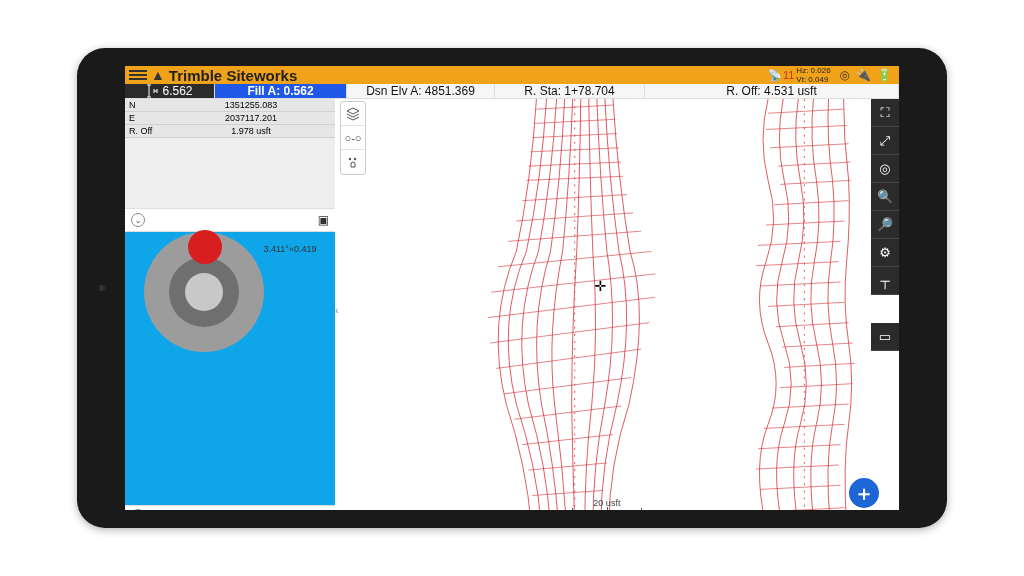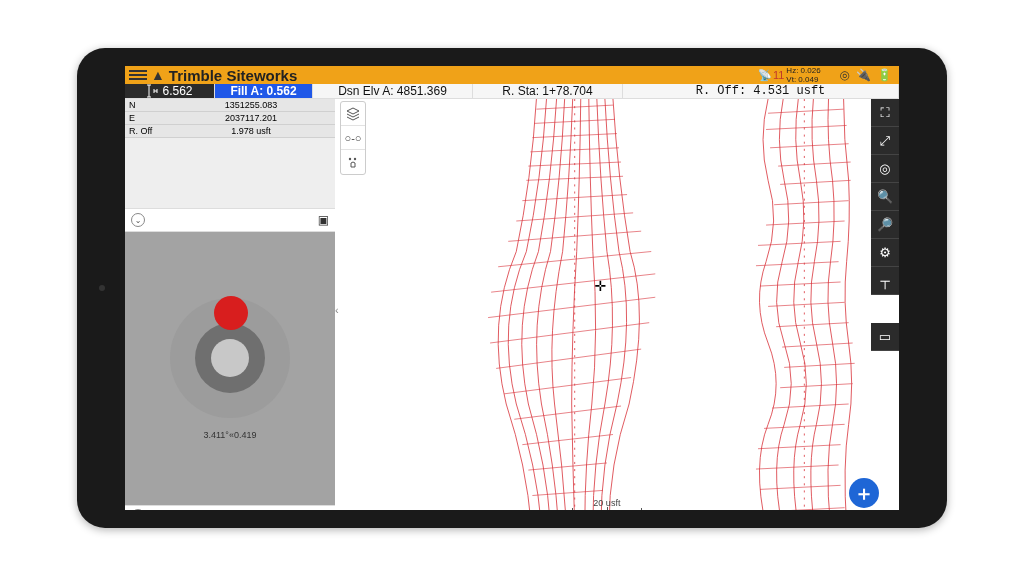--- a/index.html
+++ b/index.html
@@ -44,55 +44,55 @@
     display:flex;
     align-items:center;
     padding: 0 4px;
   }
   .hamburger { width:18px; display:flex; flex-direction:column; gap:2px; cursor:pointer;}
   .hamburger span { height:2px; background:#333; }
   .logo-tri { margin:0 4px; font-size:14px; color:#333; }
   .app-title { font-weight:700; font-size:15px; color:#222; }
   .header-spacer { flex:1; }
   .gnss-ico { font-size:11px; color:#c0392b; margin-right:2px; display:flex; align-items:center; gap:1px;}
-  .hzvt { font-size:8px; color:#222; line-height:9px; margin-right:16px; }
+  .hzvt { font-size:8px; color:#222; line-height:9px; margin-right:6px; }
   .orbit-ico, .plug-ico, .bat-ico { font-size:12px; color:#333; margin:0 3px;}
   
   .infobar {
     display:flex;
     height:28px;
     background:#f6f6f6;
     border-bottom:1px solid #ddd;
   }
   .cell {
     border-right:1px solid #ddd;
     display:flex; align-items:center; justify-content:center;
     font-size:12px; color:#111;
     padding:0 6px;
   }
   .cell-dark { background:#2b2b2b; color:#fff; }
   .cell-blue { background:#2058e8; color:#fff; font-weight:600; }
-  .cell-last,.cell-wide { flex:1;font-family:Liberation Mono, monospace; }
+  .cell-last,.cell-wide { flex:1; }
   .ht-ico { display:inline-flex; align-items:center; margin-right:4px; }
   
   .body-row { flex:1; display:flex; overflow:hidden; }
   .left-col { width:210px; display:flex; flex-direction:column; }
   .data-grid {
     font-size:9px;
     background:#e6e6e6;
   }
   .data-grid .row { display:flex; border-bottom:1px solid #d0d0d0; padding:1px 4px; }
   .data-grid .row.hl { background:#2058e8; color:#fff; }
   .data-grid .k { flex:0 0 42px; }
   .data-grid .v { flex:1; text-align:center; }
   .data-grid .filler { height:70px; background:#eee; }
   .left-mid { display:flex; align-items:center; justify-content:space-between; padding:4px 6px; background:#fff; border-top:1px solid #ddd; border-bottom:1px solid #ddd;}
   .chev { width:14px; height:14px; border:1px solid #888; border-radius:50%; display:flex; align-items:center; justify-content:center; font-size:8px; color:#555;}
   .sq-ico { font-size:12px; color:#333;}
-  .bullseye-panel { flex:1; background:#a3a3a3; position:relative; display:flex; flex-direction:column; align-items:center; justify-content:center;}
+  .bullseye-panel { flex:1; background:#0ea5e9; position:relative; display:flex; flex-direction:row; justify-content:center;}
   .bull-outer { position:relative; width:120px; height:120px; }
   .ring { position:absolute; border-radius:50%; }
   .ring.o { width:120px; height:120px; background:#9c9c9c; left:0; top:0;}
   .ring.m { width:70px; height:70px; background:#6f6f6f; left:25px; top:25px;}
   .ring.i { width:38px; height:38px; background:#c8c8c8; left:41px; top:41px;}
   .dot-red { position:absolute; width:34px; height:34px; background:#d81e1e; border-radius:50%; left:44px; top:-2px;}
   .bull-txt { font-size:9px; color:#333; margin-top:12px;}
   .left-bot { display:flex; padding:3px 6px; background:#fff; border-top:1px solid #ddd;}
   
   .mini-tool {
@@ -161,24 +161,24 @@
 
     <div class="infobar">
       <div class="cell cell-dark" style="width:90px">
         <span class="ht-ico">
           <svg width="12" height="14" viewBox="0 0 12 14">
               <path d="M3 1 L3 13 M1 1 L5 1 M1 13 L5 13 M8 7 L11 7 M8 5 L8 9 M11 5 L11 9" stroke="#fff" stroke-width="1" fill="none"></path>
             </svg>
         </span>
         <span>6.562</span>
       </div>
-      <div class="cell cell-blue" style="width:98px">
+      <div class="cell cell-blue" style="width:132px">
           <span>Fill A: 0.562</span>
         </div>
-      <div class="cell" style="width:160px">
+      <div class="cell" style="width:148px">
           <span>Dsn Elv A: 4851.369</span>
         </div>
       <div class="cell" style="width:150px">
           <span>R. Sta: 1+78.704</span>
         </div>
       <div class="cell cell-wide">
           <span>R. Off: 4.531 usft</span>
         </div>
     </div>
 

